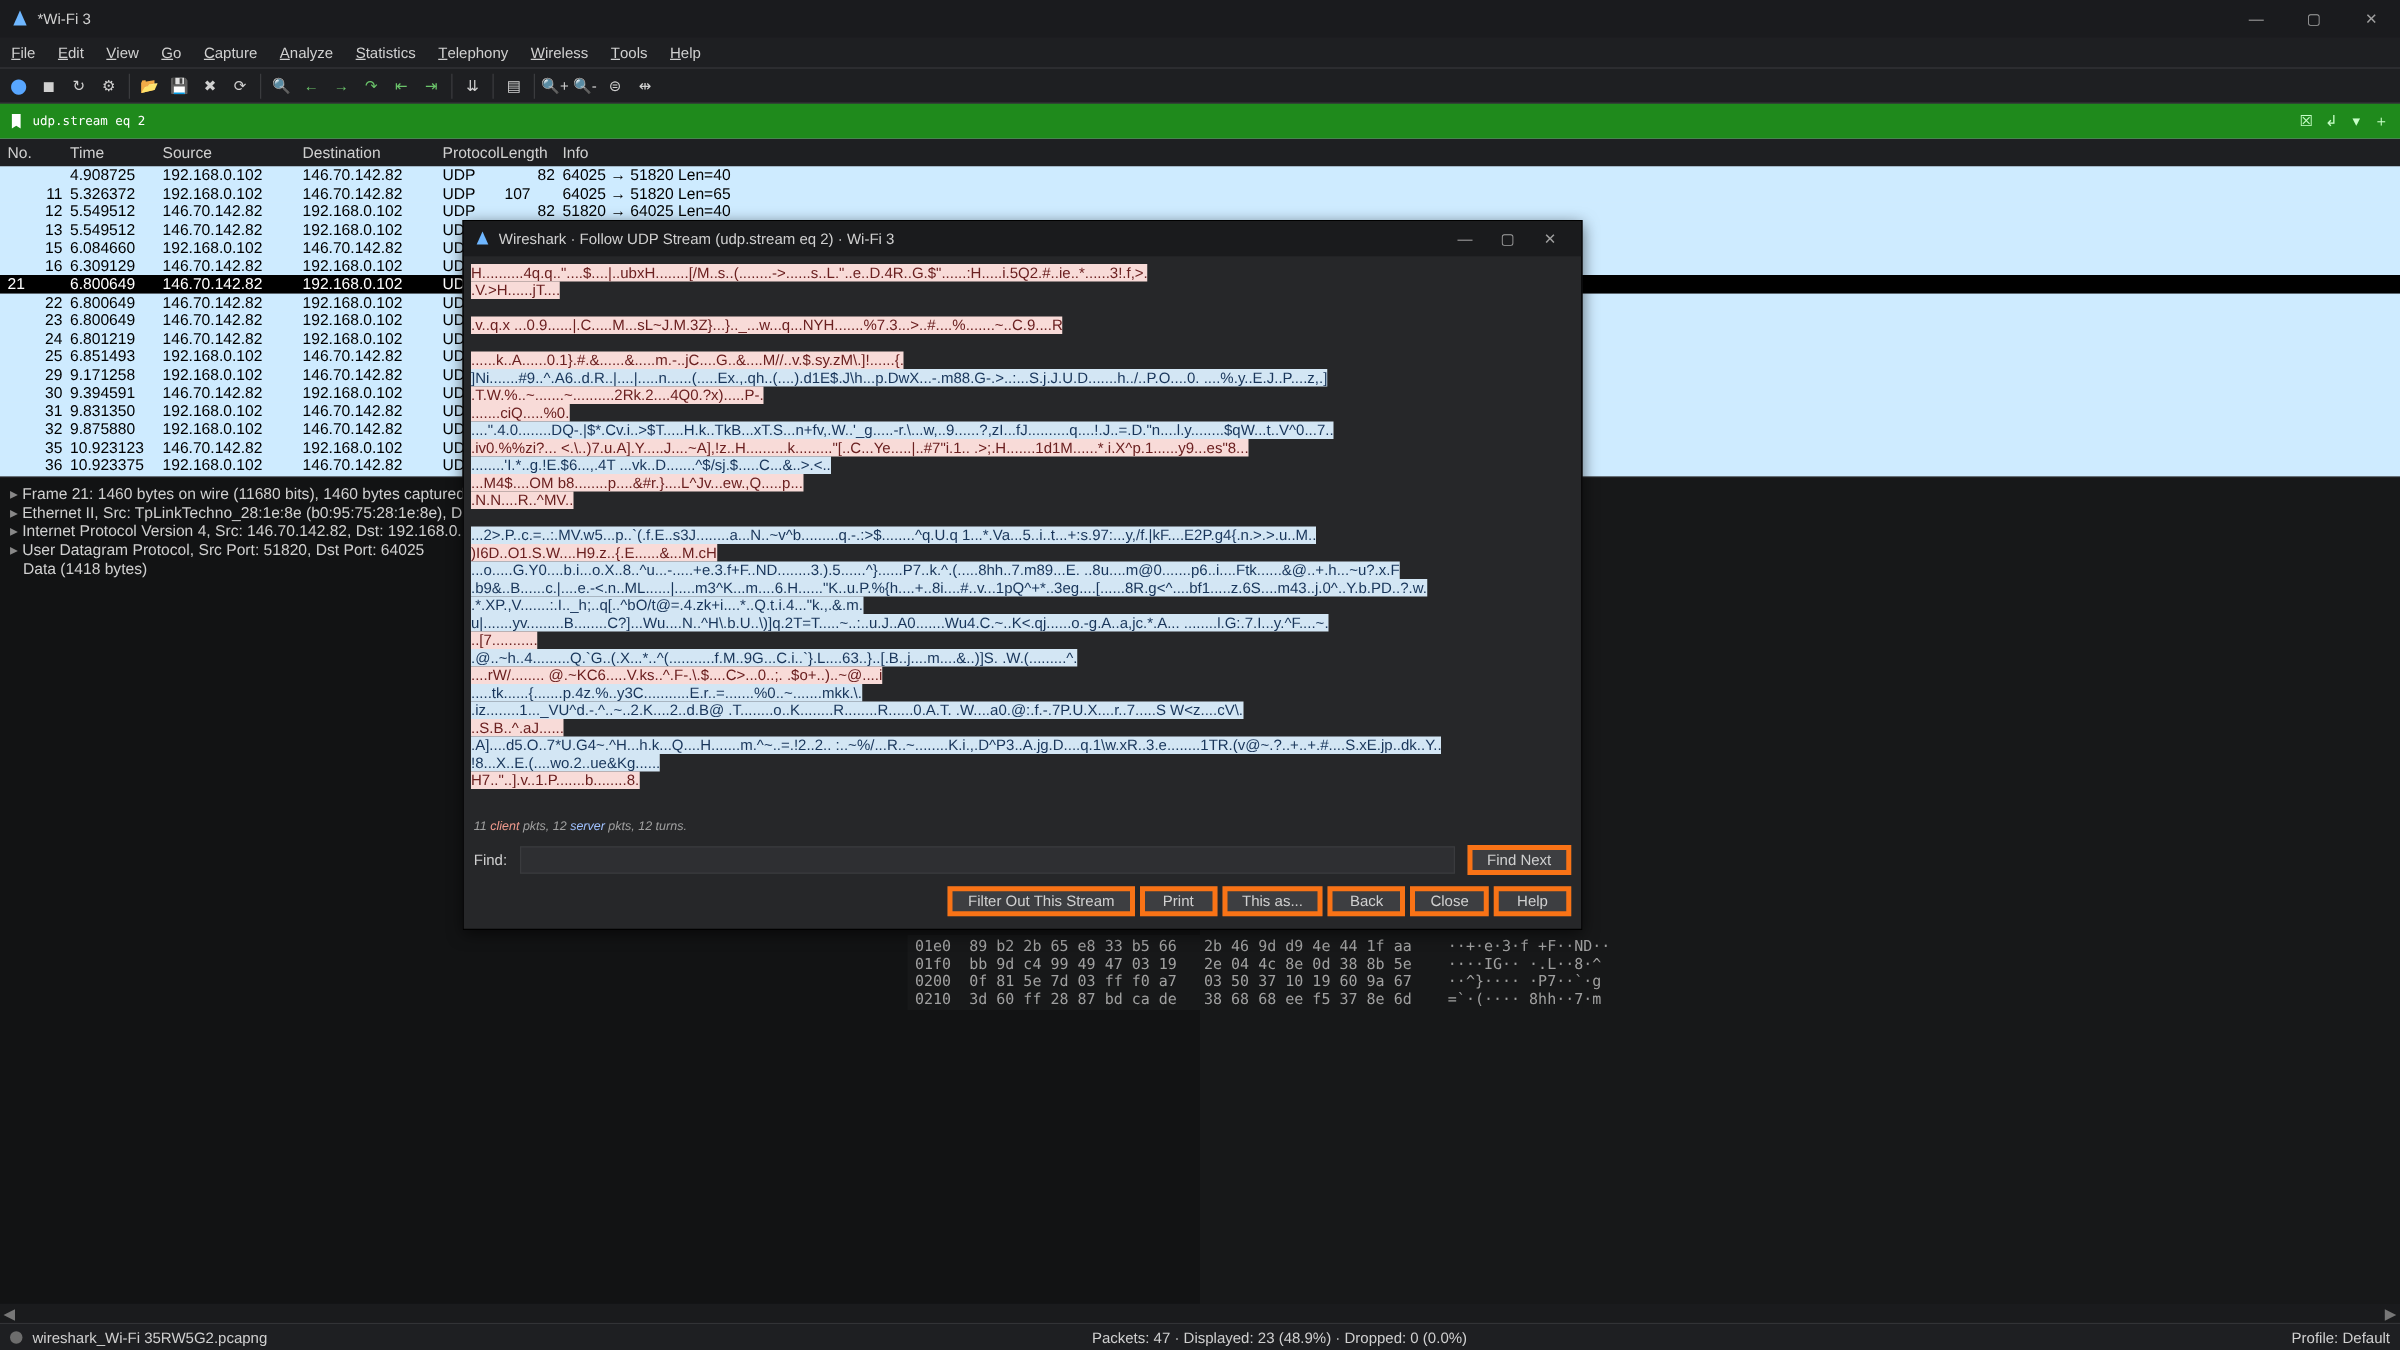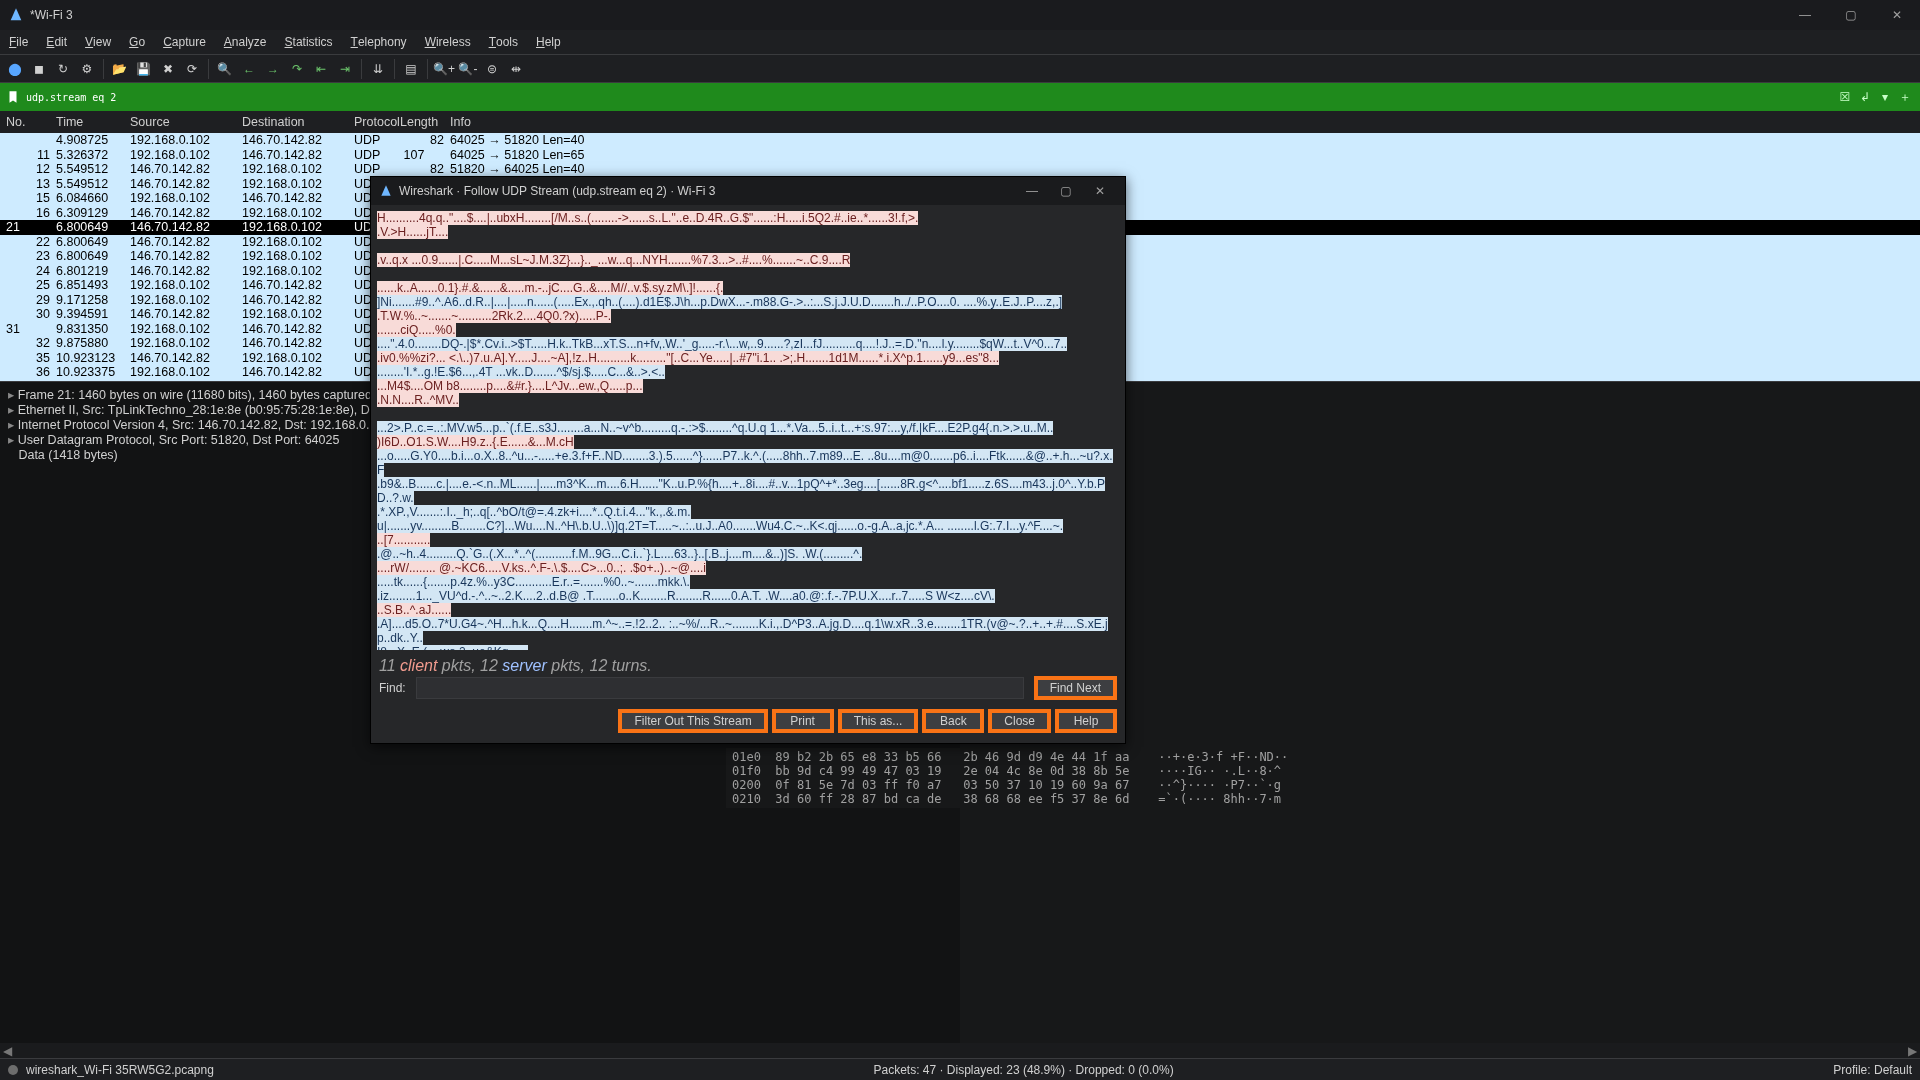--- a/index.html
+++ b/index.html
@@ -43,31 +43,31 @@
 .tree-pane{flex:1;background:#121314;padding:6px 8px;font-family:Consolas,monospace;font-size:12.5px;color:var(--text);line-height:15px;overflow:hidden}
 .tree-line{white-space:pre}
 .tree-line::before{content:"▸ ";color:#888}
 .tree-line.nochev::before{content:"   "}
 .hex-pane{flex:1;background:var(--hex-bg);padding:4px 8px;font-family:Consolas,monospace;font-size:12px;color:var(--text-dim);line-height:15px;overflow:hidden;white-space:pre}
 
 .statusbar{height:22px;background:var(--bg);border-top:1px solid var(--border);display:flex;align-items:center;padding:0 8px;font-size:12px;color:var(--text);justify-content:space-between}
 .statusbar .sb-left{display:flex;align-items:center;gap:8px}
 .sb-dot{width:10px;height:10px;border-radius:5px;background:#6d6d6d;display:inline-block}
 
-.dialog{position:absolute;left:370px;top:176px;width:756px;height:568px;background:#262729;border:1px solid #000;box-shadow:0 3px 12px rgba(0,0,0,.6);display:flex;flex-direction:column;z-index:100}
+.dialog{position:absolute;left:370px;top:176px;width:896px;height:568px;background:#262729;border:1px solid #000;box-shadow:0 3px 12px rgba(0,0,0,.6);display:flex;flex-direction:column;z-index:100}
 .dlg-title{height:28px;background:#1a1b1d;display:flex;align-items:center;padding:0 8px;gap:6px}
 .dlg-title .dlg-icon{width:14px;height:14px;color:#6fb7ff}
 .dlg-title-txt{color:var(--text)}
 .dlg-win-controls{margin-left:auto;display:flex}
 .dlg-win-btn{width:34px;height:28px;display:flex;align-items:center;justify-content:center;color:var(--text-dim)}
 .stream-body{flex:1;padding:6px;overflow:hidden}
 .stream-text{width:100%;height:100%;font-family:Consolas,monospace;font-size:12px;line-height:14px;overflow:auto;background:transparent;word-break:break-all}
 .seg-c{background:var(--pink-light);color:#6b2020}
 .seg-s{background:var(--blue-light);color:#18355a}
-.stream-stats{height:17px;padding:0 8px;font-family:Consolas,monospace;font-size:16px;color:var(--text-dim);font-style:italic}
+.stream-stats{height:17px;padding:0 8px;font-family:Consolas,monospace;font-size:10px;color:var(--text-dim);font-style:italic}
 .stream-stats .client{color:#f19b8e;font-style:italic}
 .stream-stats .server{color:#9fc1ff;font-style:italic}
 .dlg-row{height:30px;display:flex;align-items:center;padding:0 8px;gap:10px}
 .combo{background:#2e2f32;border:1px solid var(--border);height:22px;display:flex;align-items:center;padding:0 6px;color:var(--text);position:relative;min-width:120px}
 .combo::after{content:"▾";position:absolute;right:6px;color:var(--text-dim);font-size:10px}
 .conv-combo{width:232px}
 .spin{width:40px;background:#2e2f32;border:1px solid var(--border);height:22px;display:flex;align-items:center;padding:0 20px 0 6px;position:relative}
 .spin::after{content:"▴\A▾";white-space:pre;position:absolute;right:3px;top:-1px;font-size:8px;line-height:10px;color:var(--text-dim)}
 .dlg-label{color:var(--text)}
 .find-input{background:#2e2f32;border:1px solid var(--border);height:22px;flex:1;color:var(--text);padding:0 6px}
@@ -272,21 +272,21 @@
       <div class="pl-row">
         <span style="text-align: right; padding-right: 6px;">30</span>
         <span>9.394591</span>
         <span>146.70.142.82</span>
         <span>192.168.0.102</span>
         <span>UDP</span>
         <span style="text-align: right; padding-right: 6px;"></span>
         <span></span>
       </div>
       <div class="pl-row">
-        <span style="padding-right: 6px;">31</span>
+        <span style="text-align: right; padding-right: 6px;">31</span>
         <span>9.831350</span>
         <span>192.168.0.102</span>
         <span>146.70.142.82</span>
         <span>UDP</span>
         <span style="text-align: right; padding-right: 6px;"></span>
         <span></span>
       </div>
       <div class="pl-row">
         <span style="text-align: right; padding-right: 6px;">32</span>
         <span>9.875880</span>

